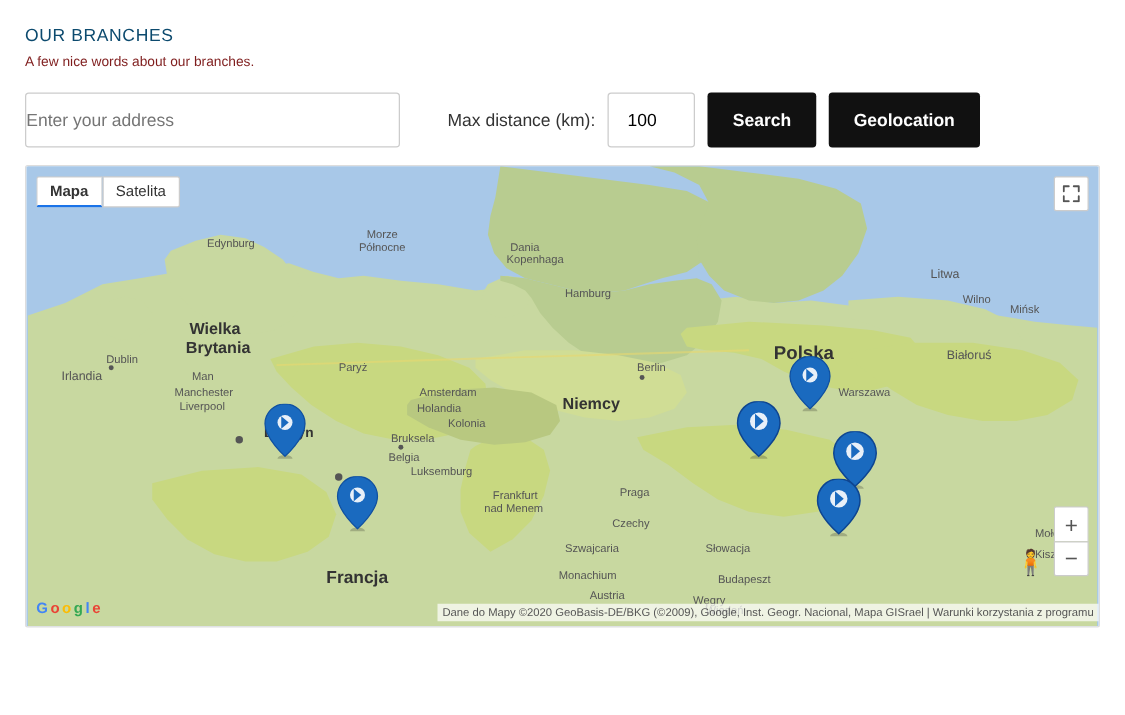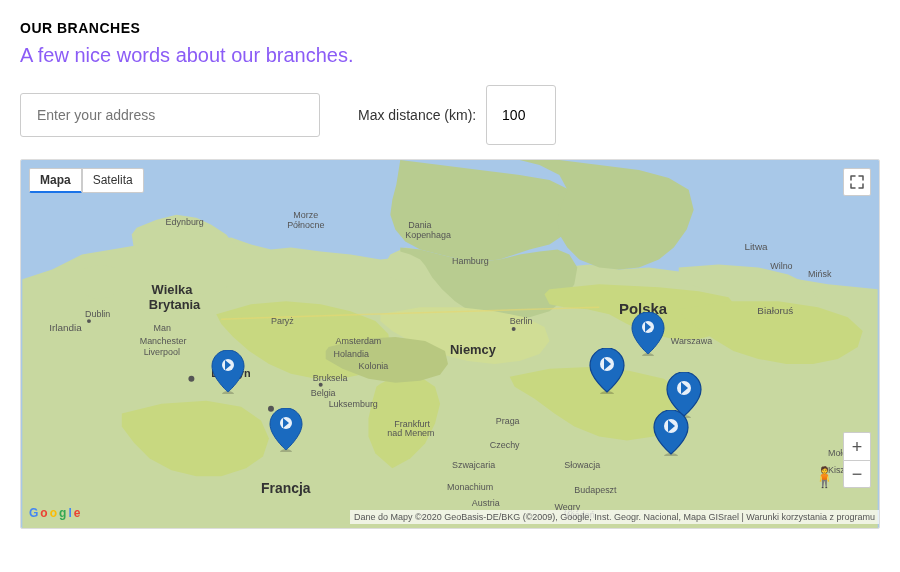--- a/index.html
+++ b/index.html
@@ -6,61 +6,61 @@
 
     body {
       font-family: Arial, sans-serif;
       background: #fff;
       padding: 20px;
       width: 900px;
     }
 
     .page-title {
       font-size: 14px;
-      font-weight: 700;
+      font-weight: 400;
       letter-spacing: 0.5px;
-      color: #000000;
+      color: #0c4a6e;
       margin-bottom: 8px;
       text-transform: uppercase;
     }
 
     .subtitle {
-      font-size: 20px;
-      color: #8b5cf6;
+      font-size: 11px;
+      color: #7f1d1d;
       margin-bottom: 18px;
     }
 
     .controls {
       display: flex;
       align-items: center;
       gap: 10px;
       margin-bottom: 14px;
     }
 
     .address-input {
       width: 300px;
       height: 44px;
       border: 1px solid #ccc;
       border-radius: 3px;
-      padding: 0 16px;
+      padding: 0 0;
       font-size: 14px;
       color: #999;
       outline: none;
     }
 
     .max-distance-label {
       font-size: 14px;
       color: #333;
       white-space: nowrap;
       margin-left: 28px;
     }
 
     .distance-spinner {
       width: 70px;
-      height: 60px;
+      height: 44px;
       border: 1px solid #ccc;
       border-radius: 3px;
       padding: 0 8px;
       font-size: 14px;
       text-align: center;
     }
 
     .btn {
       height: 44px;
       padding: 0 20px;
@@ -228,20 +228,22 @@
 </head>
 <body>
 
 <div class="page-title">OUR BRANCHES</div>
 <div class="subtitle">A few nice words about our branches.</div>
 
 <div class="controls">
   <input class="address-input" type="text" placeholder="Enter your address" style="">
   <span class="max-distance-label">Max distance (km):</span>
   <input class="distance-spinner" type="number" value="100" min="0" style="">
+  <button class="btn">Search</button>
+  <button class="btn">Geolocation</button>
 </div>
 
 <div class="map-container">
 
   <div class="map-bg"></div>
 
   <svg class="map-svg" viewBox="0 0 860 370" xmlns="http://www.w3.org/2000/svg">
 
     <rect width="860" height="370" fill="#a8c8e8"></rect>
 

